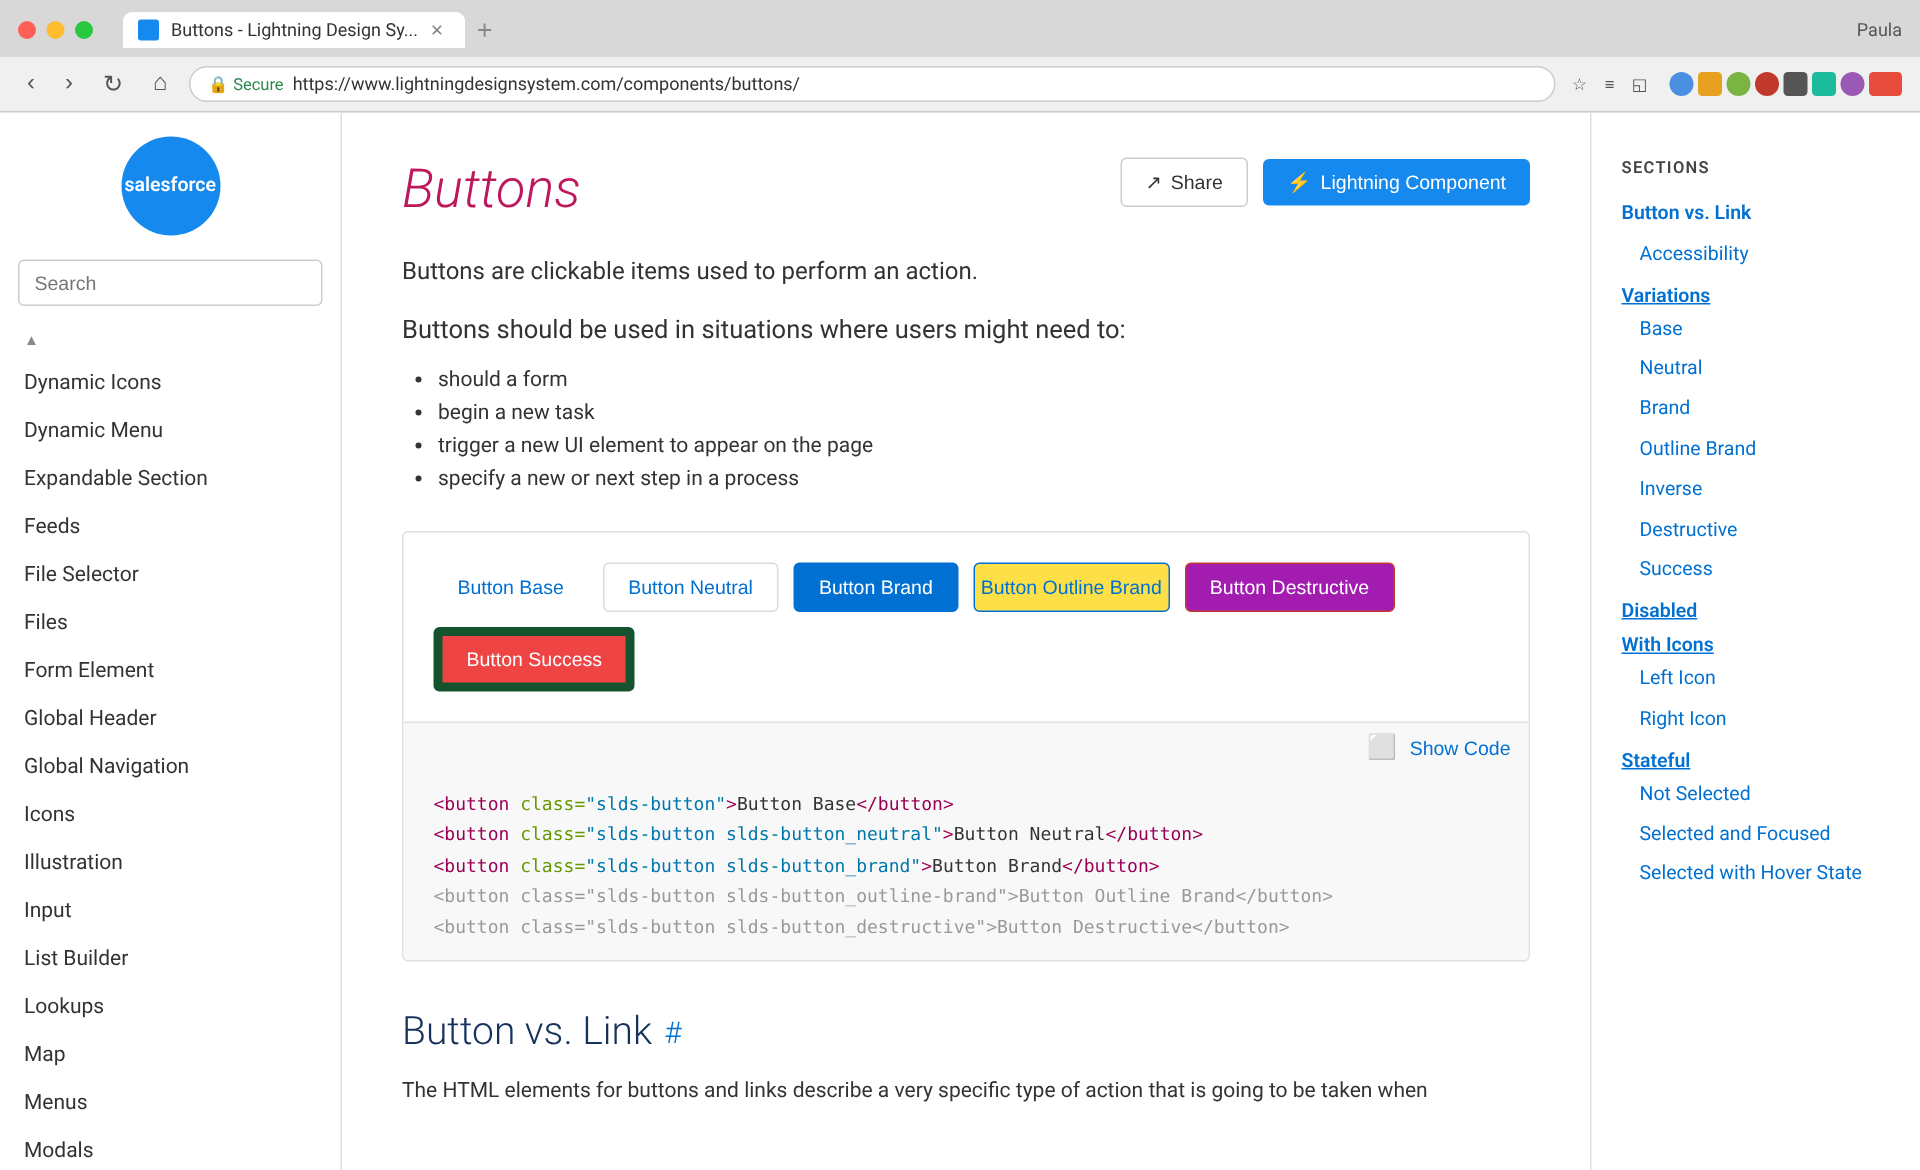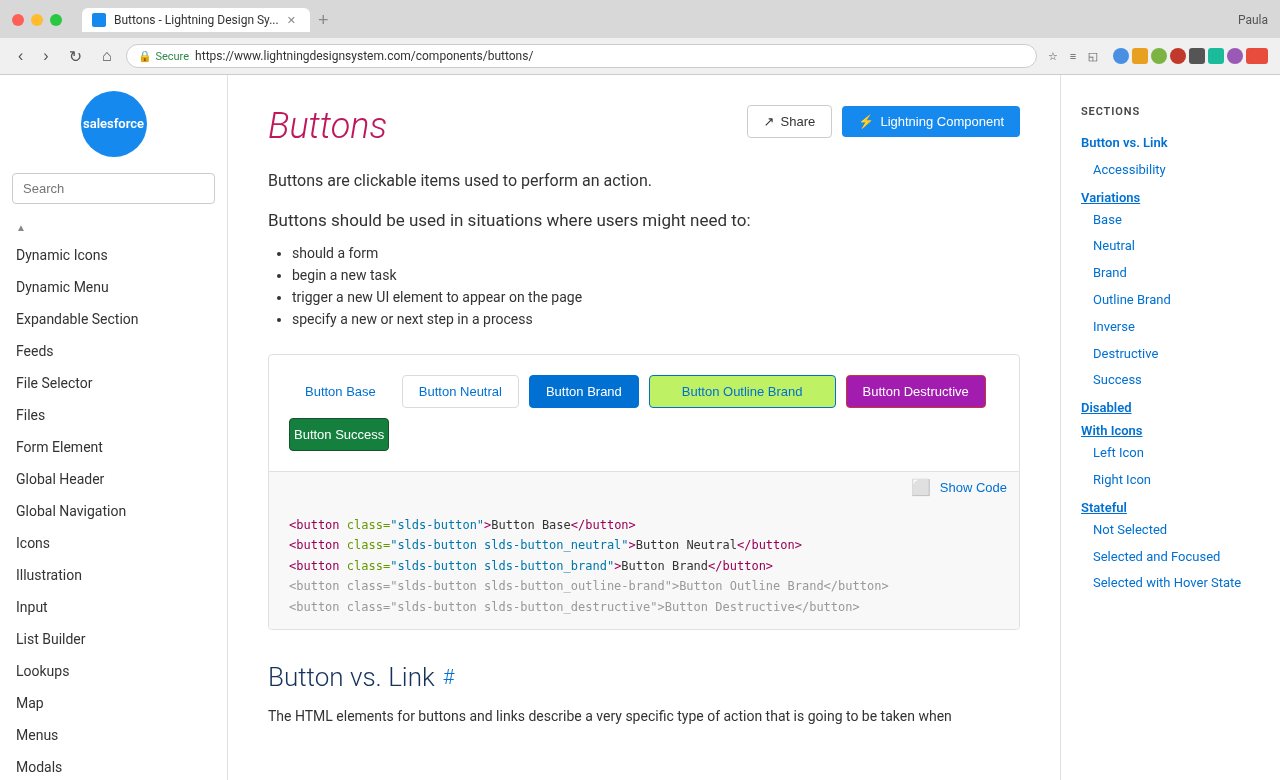--- a/index.html
+++ b/index.html
@@ -62,23 +62,23 @@
     .usage-text { font-size: 17px; color: #333; margin-bottom: 12px; }
     .usage-list { list-style: disc; padding-left: 24px; margin-bottom: 24px; }
     .usage-list li { padding: 3px 0; font-size: 14px; color: #333; }
 
     
     .demo-section { border: 1px solid #e0e0e0; border-radius: 4px; margin-bottom: 20px; overflow: hidden; }
     .demo-buttons { padding: 20px 20px; display: flex; flex-wrap: wrap; gap: 10px; align-items: center; border-bottom: 1px solid #e0e0e0; }
     .btn-base { background: transparent; border: none; color: #0070d2; padding: 8px 16px; border-radius: 4px; cursor: pointer; font-size: 13px; }
     .btn-neutral { background: #fff; border: 1px solid #dddbda; color: #0070d2; padding: 8px 16px; border-radius: 4px; cursor: pointer; font-size: 13px; }
     .btn-brand { background: #0070d2; border: 1px solid #0070d2; color: #fff; padding: 8px 16px; border-radius: 4px; cursor: pointer; font-size: 13px; }
-    .btn-outline-brand { background: #bef264; border: 1px solid #0070d2; color: #0070d2; padding: 8px 32px; border-radius: 4px; cursor: pointer; font-size: 13px; }
+    .btn-outline-brand { background: #fde047; border: 1px solid #0070d2; color: #0070d2; padding: 8px 4px; border-radius: 4px; cursor: pointer; font-size: 13px; }
     .btn-destructive { background: #a21caf; border: 1px solid #c23934; color: #fff; padding: 8px 16px; border-radius: 4px; cursor: pointer; font-size: 13px; }
-    .btn-success { background: #15803d; border: 1px solid #14532d; color: #fff; padding: 8px 4px; border-radius: 4px; cursor: pointer; font-size: 13px; }
+    .btn-success { background: #ef4444; border: 6px solid #14532d; color: #fff; padding: 8px 16px; border-radius: 4px; cursor: pointer; font-size: 13px; }
 
     
     .code-actions { display: flex; align-items: center; justify-content: flex-end; padding: 6px 12px; gap: 8px; background: #f8f8f8; }
     .copy-btn { background: none; border: none; cursor: pointer; color: #888; font-size: 16px; }
     .show-code-btn { background: none; border: none; cursor: pointer; color: #0070d2; font-size: 13px; }
     .code-block { background: #f8f8f8; padding: 12px 20px; font-family: 'Courier New', monospace; font-size: 12px; line-height: 1.7; }
     .code-line { display: block; }
     .code-tag { color: #905; }
     .code-attr { color: #690; }
     .code-value { color: #07a; }

